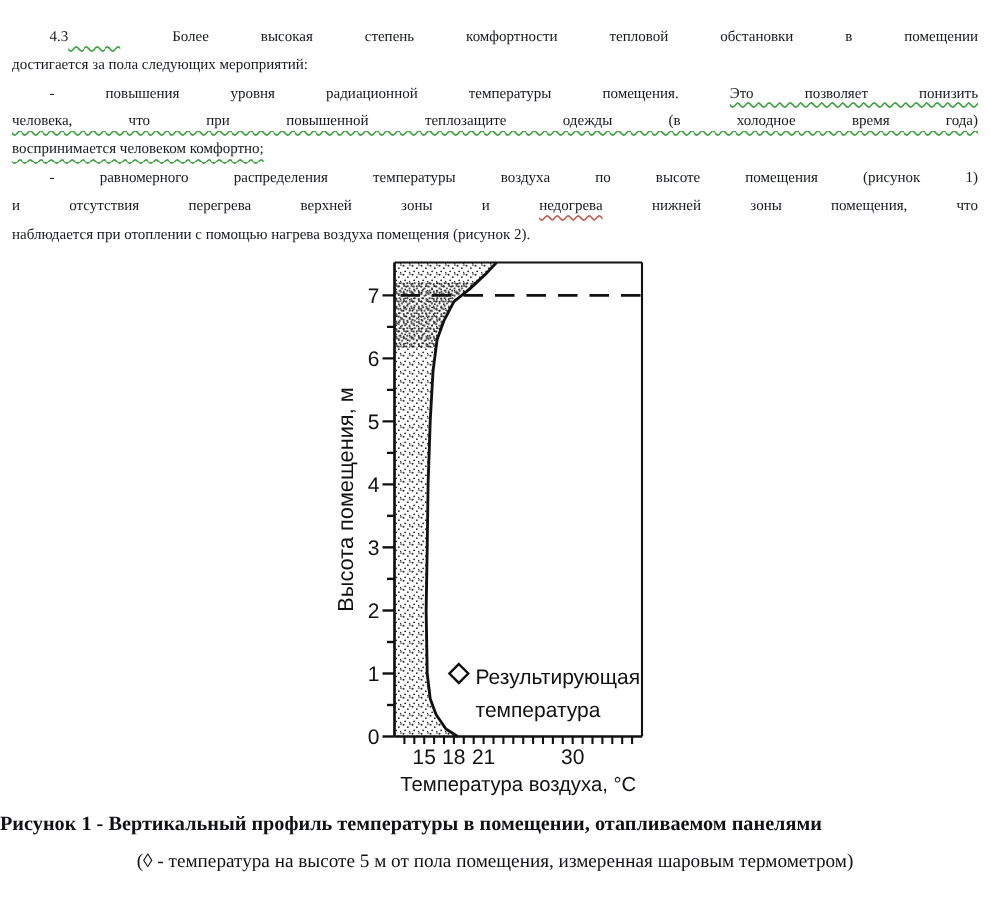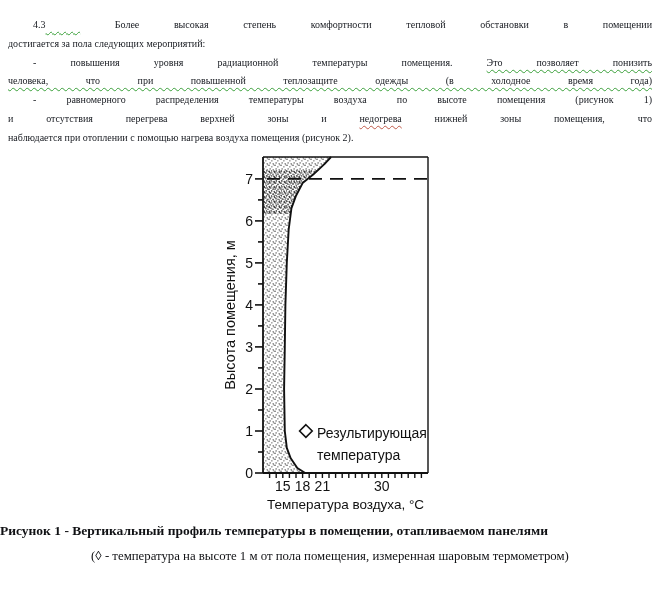--- a/index.html
+++ b/index.html
@@ -26,20 +26,21 @@
   .subcaption{text-align:center;font-size:12.8px;margin-top:10px;color:#101114;}
 </style>
 </head>
 <body style="background: rgb(255, 255, 255); color: rgb(23, 26, 32);">
 
 <div class="doc">
     <div class="line indent"><span>4.3</span><span class="sq-g">&nbsp;</span><span> Более высокая степень комфортности тепловой обстановки в помещении</span></div>
     <div class="line para-end"><span>достигается за пола следующих мероприятий:</span></div>
     <div class="line indent"><span>- повышения уровня радиационной температуры помещения. </span><span class="sq-g">Это позволяет понизить</span></div>
     <div class="line"><span class="sq-g">человека, что при повышенной теплозащите одежды (в холодное время года)</span></div>
+    <div class="line para-end"><span class="sq-g">воспринимается человеком комфортно;</span></div>
     <div class="line indent"><span>- равномерного распределения температуры воздуха по высоте помещения (рисунок 1)</span></div>
     <div class="line"><span>и отсутствия перегрева верхней зоны и </span><span class="sq-r">недогрева</span><span> нижней зоны помещения, что</span></div>
     <div class="line para-end"><span>наблюдается при отоплении с помощью нагрева воздуха помещения (рисунок 2).</span></div>
   </div>
 
 <div class="figure">
   <svg width="220" height="363" viewBox="0 0 220 363" font-family="Liberation Sans, sans-serif">
       <defs>
         <pattern id="stip" width="6" height="6" patternUnits="userSpaceOnUse">
           <circle cx="1" cy="1.2" r="0.7" fill="#2e2e2e"></circle>
@@ -130,13 +131,13 @@
       <text x="125.5" y="357" fill="#111111" font-size="13.5" text-anchor="middle">Температура воздуха, °С</text>
       <text transform="translate(15,163) rotate(-90)" fill="#111111" font-size="14.5" text-anchor="middle">Высота помещения, м</text>
       <path d="M85.2,321 L77.3,316 L70.7,306.3 L66.8,295.8 L64.8,279 L64.1,237 L64.8,194.9 L65.4,152.9 L66.8,110.9 L68.7,77.3 L71.4,56.3 L76,43.7 L82.6,31.1 L93.2,22.6 L104.4,12.1 L111,5" fill="none" stroke="#111111" stroke-width="1.9" stroke-linejoin="round"></path>
       <path d="M85.9,272.7 L92.2,279 L85.9,285.3 L79.60000000000001,279 Z" fill="#ffffff" stroke="#111111" stroke-width="1.6"></path>
       <text x="97" y="286" fill="#111111" font-size="14">Результирующая</text>
       <text x="97" y="308" fill="#111111" font-size="14">температура</text>
     </svg>
 </div>
 
 <div class="caption">Рисунок 1 - Вертикальный профиль температуры в помещении, отапливаемом панелями</div>
-<div class="subcaption">(◊ - температура на высоте 1 м от пола помещения, измеренная шаровым термометром)</div>
+<div class="subcaption">(◊ - температура на высоте 5 м от пола помещения, измеренная шаровым термометром)</div>
 
 </body></html>

